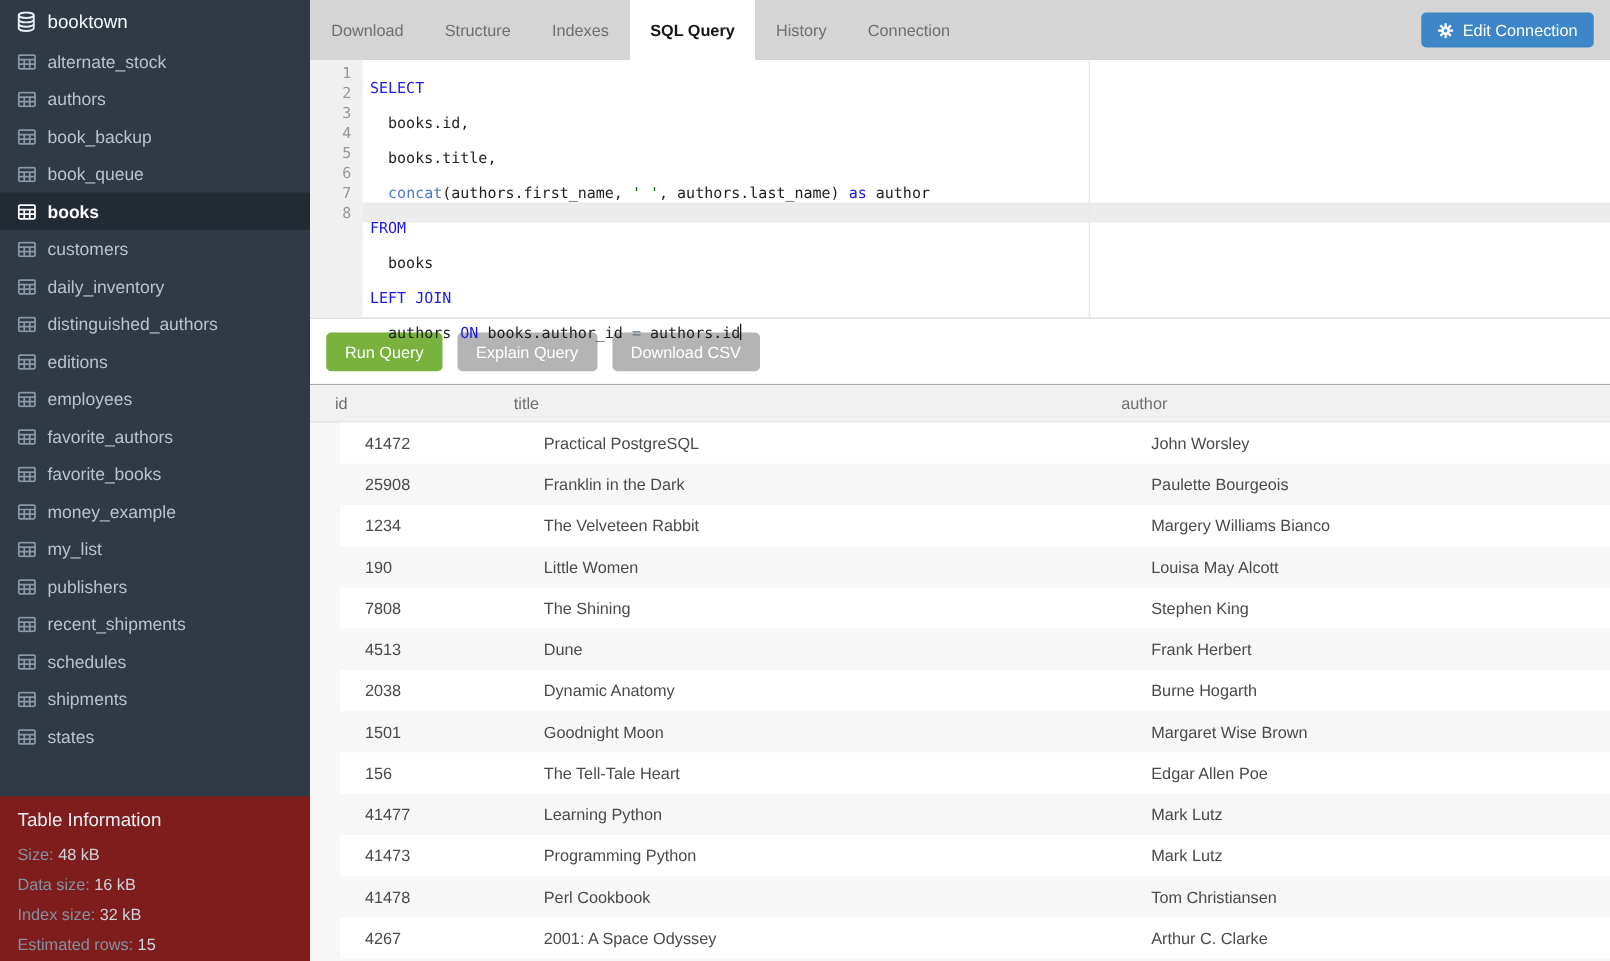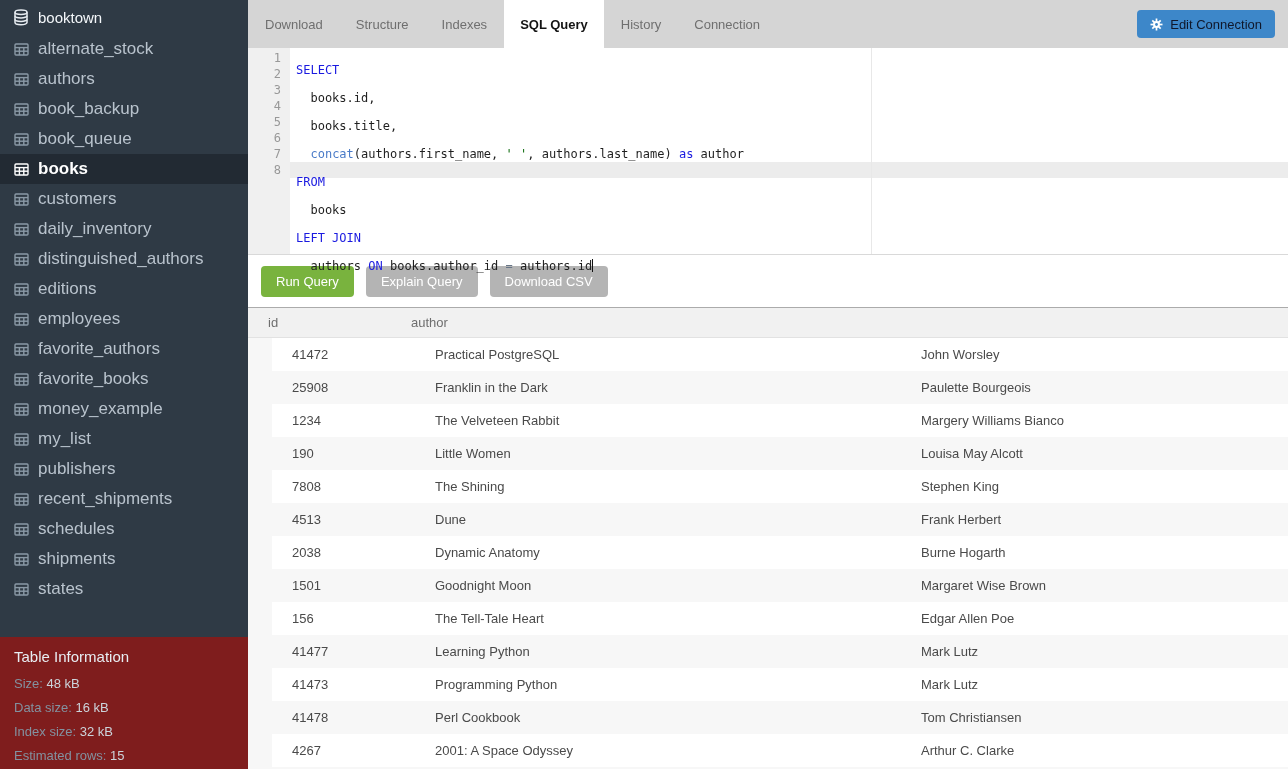--- a/index.html
+++ b/index.html
@@ -6,41 +6,41 @@
   html,body { width:1288px; height:769px; overflow:hidden; }
   body { font-family:"Liberation Sans","DejaVu Sans",sans-serif; background:#fff; }
   .app { position:relative; width:1288px; height:769px; background:#fff; overflow:hidden; }
 
   
   .sidebar { position:absolute; left:0; top:0; width:248px; height:100%; background:#2f3a45; }
   .side-header { height:34px; display:flex; align-items:center; padding-left:13px; gap:9px;
                  color:#f4f7fa; font-size:15px; cursor:pointer; }
   .side-header svg { flex:none; }
   .side-item { height:30px; display:flex; align-items:center; padding-left:14px; gap:9px;
-               color:#b9c3cd; font-size:17px; cursor:pointer; }
+               color:#b9c3cd; font-size:14px; cursor:pointer; }
   .side-item svg { flex:none; color:#8b99a6; }
   .side-item.active { background:#222a33; color:#ffffff; font-weight:700; }
   .side-item.active svg { color:#ffffff; }
   .table-info { position:absolute; left:0; bottom:0; width:100%; height:132px;
                 background:#7f1d1d; padding:11px 0 0 14px; }
   .table-info h3 { font-size:15px; font-weight:400; color:#e8edf2; margin-bottom:7px; }
   .info-row { font-size:13px; line-height:24px; }
   .info-label { color:#8392a0; }
   .info-value { color:#ccd4db; }
 
   
   .main { position:absolute; left:248px; top:0; right:0; height:100%; background:#fff; }
 
   
   .tabbar { position:relative; height:48px; background:#d5d5d5; display:flex; align-items:stretch; }
   .tab { display:flex; align-items:center; padding:0 16px; margin-left:1px; font-size:13px;
          color:#6f6f6f; cursor:pointer; white-space:nowrap; }
   .tab.active { background:#ffffff; color:#141414; font-weight:700; }
   .edit-conn { position:absolute; right:13px; top:10px; height:28px; background:#3d87c9;
-               border:none; border-radius:4px; color:#0f172a; font-size:13px; padding:0 13px;
+               border:none; border-radius:4px; color:#ffffff; font-size:13px; padding:0 13px;
                display:flex; align-items:center; gap:7px; cursor:pointer;
                font-family:"Liberation Sans","DejaVu Sans",sans-serif; }
 
   
   .editor { position:absolute; top:48px; left:0; right:0; height:207px; background:#fff;
             border-bottom:1px solid #d9d9d9; font-family:"DejaVu Sans Mono","Liberation Mono",monospace;
             font-size:12px; cursor:text; }
   .gutter { position:absolute; left:0; top:0; bottom:0; width:42px; background:#f0f0f0;
             padding-top:2px; color:#989898; text-align:right; }
   .gutter div { height:16px; line-height:16px; padding-right:9px; }
@@ -345,20 +345,21 @@
 
     <div class="toolbar">
       <button class="btn btn-run">Run Query</button>
       <button class="btn btn-gray">Explain Query</button>
       <button class="btn btn-gray">Download CSV</button>
     </div>
 
     <div class="results">
       <div class="rhead" id="rhead">
           <div class="cell c0">id</div>
+          <div class="cell c1">title</div>
           <div class="cell c2">author</div>
         </div>
       <div class="rbody" id="rbody">
           <div class="rrow">
             <div class="cell c0">41472</div>
             <div class="cell c1">Practical PostgreSQL</div>
             <div class="cell c2">John Worsley</div>
           </div>
           <div class="rrow">
             <div class="cell c0">25908</div>

